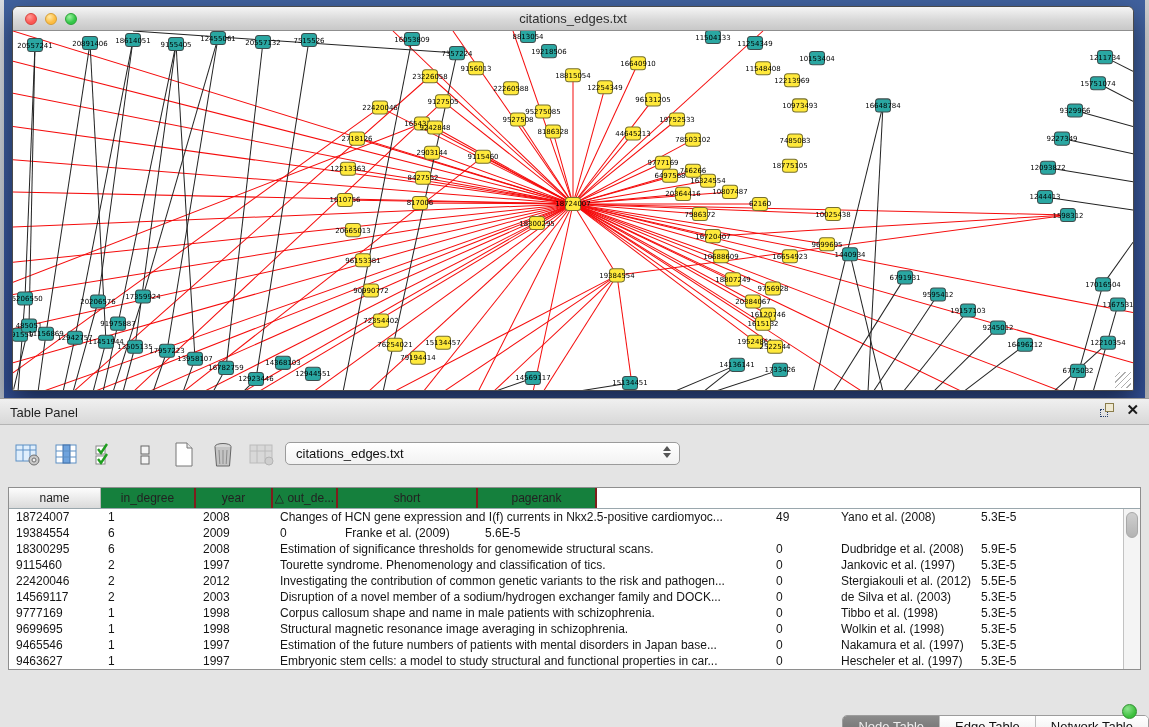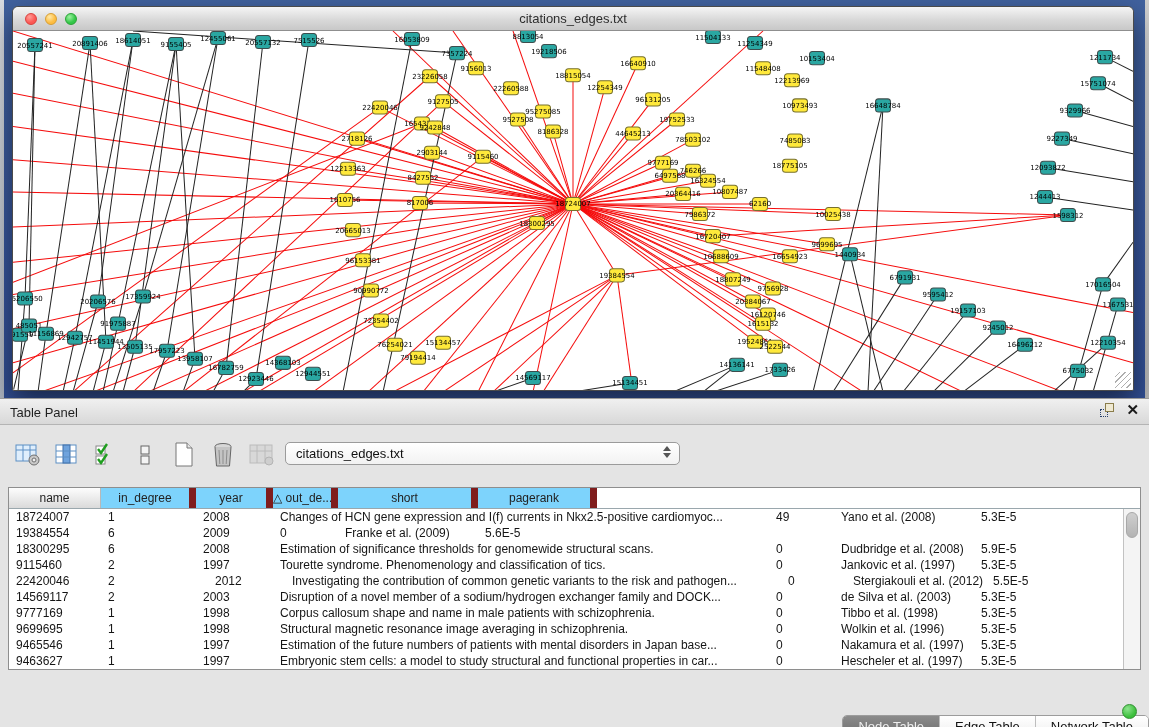--- a/index.html
+++ b/index.html
@@ -54,21 +54,21 @@
     display:flex; align-items:center; padding:0 26px 0 10px; }
   .combo .arrows { position:absolute; right:8px; top:3px; display:flex; flex-direction:column; gap:2px; }
   .combo .arrows i { width:0; height:0; border-left:4px solid transparent; border-right:4px solid transparent; display:block; }
   .combo .up { border-bottom:5px solid #555; }
   .combo .down { border-top:5px solid #555; }
 
   .ntable { position:absolute; left:8px; top:88px; width:1133px; height:183px;
     background:#fff; border:1px solid #8e8e8e; }
   .thead { display:flex; height:21px; border-bottom:1px solid #9aa7ad; background:#fff; }
   .th { font-size:12px; color:#222; text-align:center; line-height:20px;
-    background:#7dd3fc; border-right:7px solid #7f1d1d; overflow:hidden; white-space:nowrap; }
+    background:#15803d; border-right:2px solid #7f1d1d; overflow:hidden; white-space:nowrap; }
   .th.gray { background:linear-gradient(180deg,#fdfdfd,#dadada); border-right:1px solid #b8b8b8; }
   .tbody { position:absolute; left:0; top:21px; right:18px; bottom:0; overflow:hidden; }
   .tr { display:flex; height:16px; }
   .td { font-size:12px; color:#151515; line-height:16px; padding-left:7px;
     white-space:nowrap; overflow:hidden; }
   .vscroll { position:absolute; right:0; top:21px; width:17px; bottom:0;
     background:#f4f4f4; border-left:1px solid #c2c2c2; }
   .vthumb { position:absolute; left:2px; top:3px; width:12px; height:26px; border-radius:6px;
     background:linear-gradient(180deg,#cfcfcf,#b3b3b3); border:1px solid #a8a8a8; }
 
@@ -703,21 +703,21 @@
             <div class="td" style="width: 95px;">2</div>
             <div class="td" style="width: 77px;">1997</div>
             <div class="td" style="width: 496px;">Tourette syndrome. Phenomenology and classification of tics.</div>
             <div class="td" style="width: 65px;">0</div>
             <div class="td" style="width: 140px;">Jankovic et al. (1997)</div>
             <div class="td" style="width: 119px;">5.3E-5</div>
           </div>
           <div class="tr">
             <div class="td" style="width: 92px;">22420046</div>
             <div class="td" style="width: 95px;">2</div>
-            <div class="td" style="width: 77px; margin-left: 12px;">2012</div>
+            <div class="td" style="width: 77px;">2012</div>
             <div class="td" style="width: 496px;">Investigating the contribution of common genetic variants to the risk and pathogen...</div>
             <div class="td" style="width: 65px;">0</div>
             <div class="td" style="width: 140px;">Stergiakouli et al. (2012)</div>
             <div class="td" style="width: 119px;">5.5E-5</div>
           </div>
           <div class="tr">
             <div class="td" style="width: 92px;">14569117</div>
             <div class="td" style="width: 95px;">2</div>
             <div class="td" style="width: 77px;">2003</div>
             <div class="td" style="width: 496px;">Disruption of a novel member of a sodium/hydrogen exchanger family and DOCK...</div>
@@ -733,21 +733,21 @@
             <div class="td" style="width: 65px;">0</div>
             <div class="td" style="width: 140px;">Tibbo et al. (1998)</div>
             <div class="td" style="width: 119px;">5.3E-5</div>
           </div>
           <div class="tr">
             <div class="td" style="width: 92px;">9699695</div>
             <div class="td" style="width: 95px;">1</div>
             <div class="td" style="width: 77px;">1998</div>
             <div class="td" style="width: 496px;">Structural magnetic resonance image averaging in schizophrenia.</div>
             <div class="td" style="width: 65px;">0</div>
-            <div class="td" style="width: 140px;">Wolkin et al. (1996)</div>
+            <div class="td" style="width: 140px;">Wolkin et al. (1998)</div>
             <div class="td" style="width: 119px;">5.3E-5</div>
           </div>
           <div class="tr">
             <div class="td" style="width: 92px;">9465546</div>
             <div class="td" style="width: 95px;">1</div>
             <div class="td" style="width: 77px;">1997</div>
             <div class="td" style="width: 496px;">Estimation of the future numbers of patients with mental disorders in Japan base...</div>
             <div class="td" style="width: 65px;">0</div>
             <div class="td" style="width: 140px;">Nakamura et al. (1997)</div>
             <div class="td" style="width: 119px;">5.3E-5</div>

